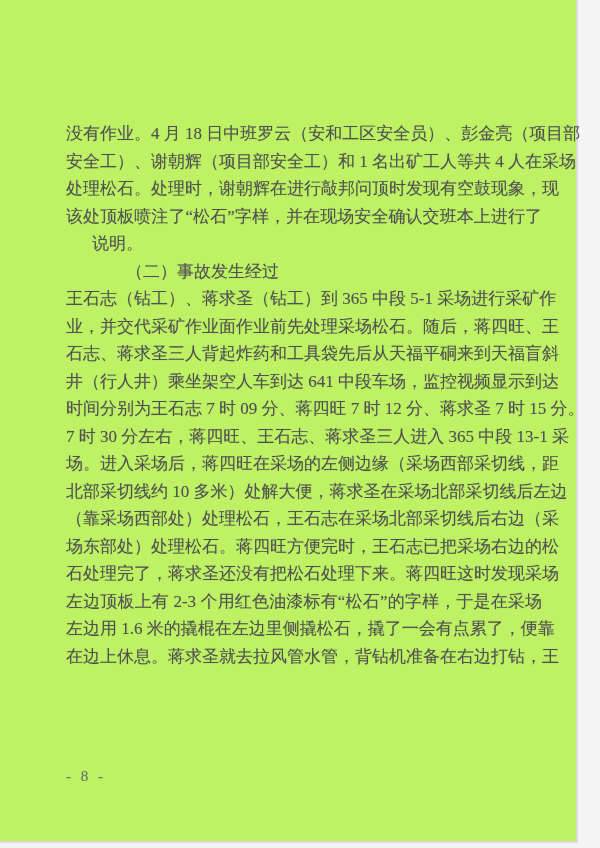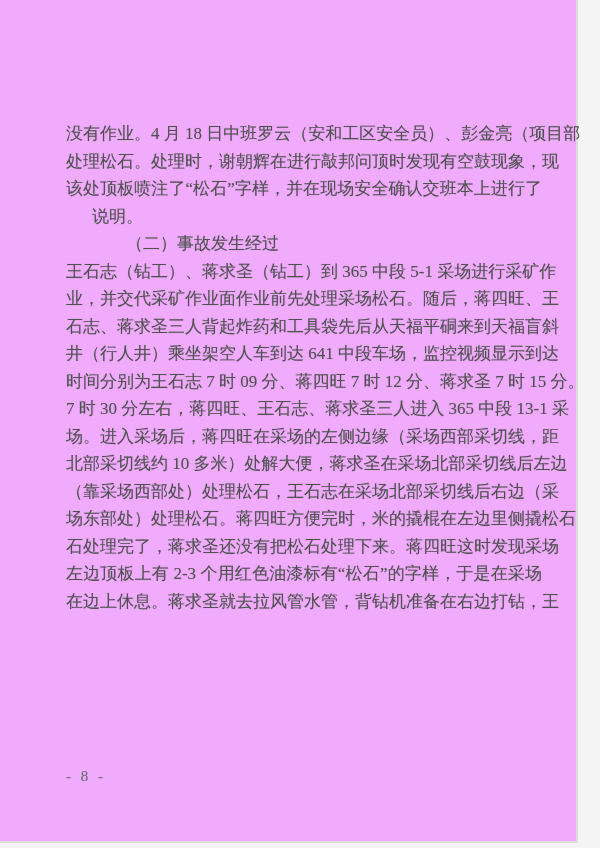--- a/index.html
+++ b/index.html
@@ -14,21 +14,21 @@
     background: #f4f4f4;
     font-family: "Liberation Serif", "DejaVu Serif", serif;
   }
   
   .paper {
     position: absolute;
     left: 0;
     top: 0;
     width: 576px;
     height: 841px;
-    background: #f0abfc;
+    background: #bef264;
     border-right: 2px solid #dcdcdc;
     border-bottom: 2px solid #dcdcdc;
   }
   
   .content {
     position: absolute;
     left: 66px;
     top: 120px;
     width: 476px;
     color: #515151;
@@ -59,32 +59,34 @@
     color: #6b6b6b;
     text-shadow: 0 0 1px rgba(90,90,90,0.3);
   }
 </style>
 </head>
 <body>
 
 <div class="paper">
   <div class="content">
     <div class="line">没有作业。4 月 18 日中班罗云（安和工区安全员）、彭金亮（项目部</div>
+    <div class="line">安全工）、谢朝辉（项目部安全工）和 1 名出矿工人等共 4 人在采场</div>
     <div class="line">处理松石。处理时，谢朝辉在进行敲邦问顶时发现有空鼓现象，现</div>
     <div class="line">该处顶板喷注了“松石”字样，并在现场安全确认交班本上进行了</div>
     <div class="line short">说明。</div>
     <div class="line short indent">（二）事故发生经过</div>
     <div class="line">王石志（钻工）、蒋求圣（钻工）到 365 中段 5-1 采场进行采矿作</div>
     <div class="line">业，并交代采矿作业面作业前先处理采场松石。随后，蒋四旺、王</div>
     <div class="line">石志、蒋求圣三人背起炸药和工具袋先后从天福平硐来到天福盲斜</div>
     <div class="line">井（行人井）乘坐架空人车到达 641 中段车场，监控视频显示到达</div>
     <div class="line">时间分别为王石志 7 时 09 分、蒋四旺 7 时 12 分、蒋求圣 7 时 15 分。</div>
     <div class="line">7 时 30 分左右，蒋四旺、王石志、蒋求圣三人进入 365 中段 13-1 采</div>
     <div class="line">场。进入采场后，蒋四旺在采场的左侧边缘（采场西部采切线，距</div>
     <div class="line">北部采切线约 10 多米）处解大便，蒋求圣在采场北部采切线后左边</div>
     <div class="line">（靠采场西部处）处理松石，王石志在采场北部采切线后右边（采</div>
-    <div class="line">场东部处）处理松石。蒋四旺方便完时，米的撬棍在左边里侧撬松石</div>
+    <div class="line">场东部处）处理松石。蒋四旺方便完时，王石志已把采场右边的松</div>
     <div class="line">石处理完了，蒋求圣还没有把松石处理下来。蒋四旺这时发现采场</div>
     <div class="line">左边顶板上有 2-3 个用红色油漆标有“松石”的字样，于是在采场</div>
+    <div class="line">左边用 1.6 米的撬棍在左边里侧撬松石，撬了一会有点累了，便靠</div>
     <div class="line">在边上休息。蒋求圣就去拉风管水管，背钻机准备在右边打钻，王</div>
   </div>
   <div class="page-number">- 8 -</div>
 </div>
 
 </body></html>

